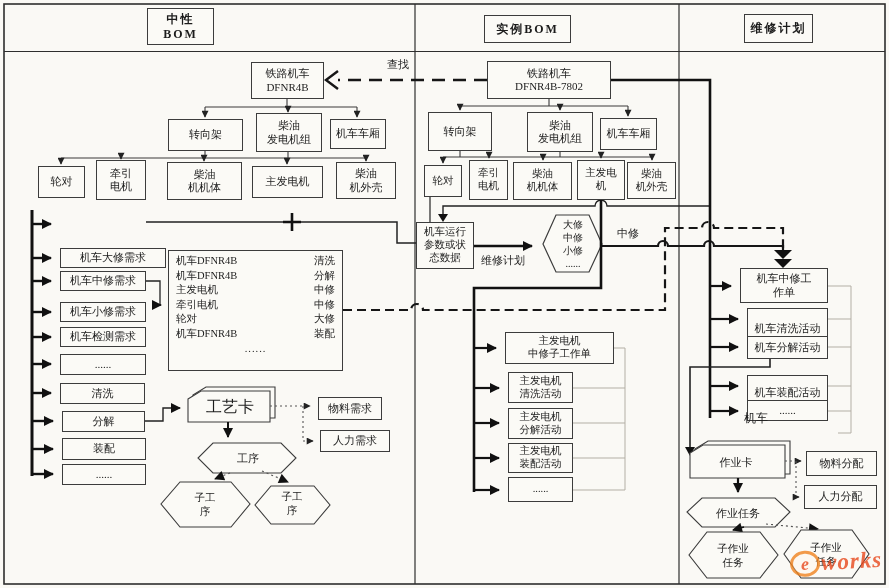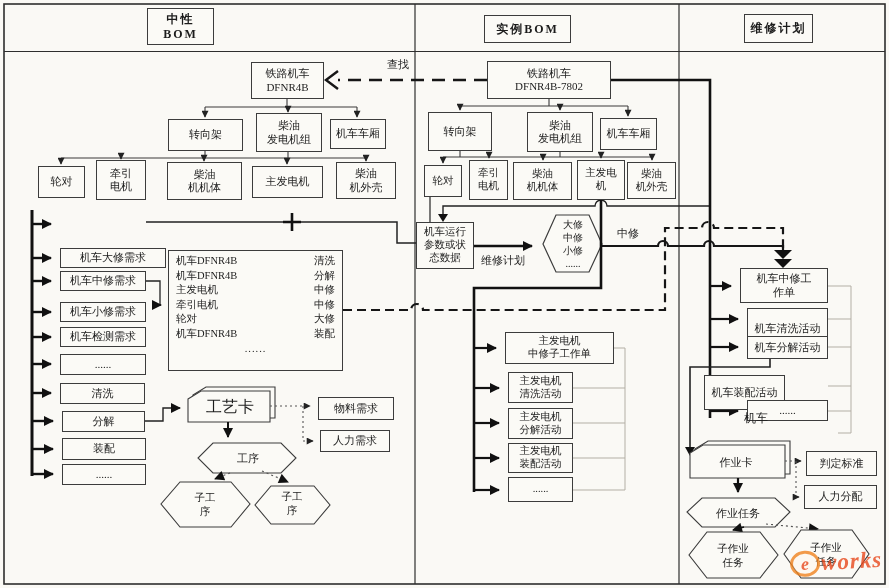--- a/index.html
+++ b/index.html
@@ -213,21 +213,21 @@
       <span>大修</span>
     </div>
     <div class="trow">
       <span>机车DFNR4B</span>
       <span>装配</span>
     </div>
     <div class="tmore">......</div>
   </div>
 
   <div class="lbl" style="left:197px;top:396px;width:66px;height:22px;font-size:16px">工艺卡</div>
-  <div class="bx" style="left:318px;top:397px;width:76px;height:23px">物料需求</div>
+  <div class="bx" style="left:318px;top:397px;width:64px;height:23px">物料需求</div>
   <div class="bx" style="left:320px;top:430px;width:70px;height:22px">人力需求</div>
   <div class="lbl" style="left:220px;top:448px;width:56px;height:20px;font-size:11px">工序</div>
   <div class="lbl sm" style="left:177px;top:489px;width:56px;height:32px">子工
 序</div>
   <div class="lbl sm" style="left:264px;top:490px;width:56px;height:28px">子工
 序</div>
 
   <div class="lbl" style="left:384px;top:56px;width:28px;height:16px;font-size:11px">查找</div>
   <div class="lbl" style="left:477px;top:252px;width:52px;height:16px;font-size:11px">维修计划</div>
   <div class="lbl" style="left:613px;top:225px;width:30px;height:16px;font-size:11px">中修</div>
@@ -263,26 +263,26 @@
   <div class="bx sm" style="left:508px;top:408px;width:65px;height:31px">主发电机
 分解活动</div>
   <div class="bx sm" style="left:508px;top:443px;width:65px;height:30px">主发电机
 装配活动</div>
   <div class="bx sm" style="left:508px;top:477px;width:65px;height:25px">......</div>
 
   <div class="bx" style="left:740px;top:268px;width:88px;height:35px">机车中修工
 作单</div>
   <div class="bx" style="left:747px;top:308px;width:81px;height:41px">机车清洗活动</div>
   <div class="bx" style="left:747px;top:336px;width:81px;height:23px">机车分解活动</div>
-  <div class="bx" style="left:704px;top:375px;width:81px;height:35px">机车装配活动</div>
+  <div class="bx" style="left:747px;top:375px;width:81px;height:35px">机车装配活动</div>
   <div class="bx" style="left:747px;top:400px;width:81px;height:21px">......</div>
   <div class="lbl bold" style="left:737px;top:408px;width:38px;height:20px;font-size:12px">机车</div>
 
   <div class="lbl" style="left:698px;top:450px;width:76px;height:24px;font-size:11px">作业卡</div>
-  <div class="bx" style="left:806px;top:451px;width:71px;height:25px">判定标准</div>
+  <div class="bx" style="left:806px;top:451px;width:71px;height:25px">物料分配</div>
   <div class="bx" style="left:804px;top:485px;width:73px;height:24px">人力分配</div>
   <div class="lbl" style="left:700px;top:504px;width:76px;height:18px;font-size:11px">作业任务</div>
   <div class="lbl sm" style="left:701px;top:540px;width:64px;height:32px">子作业
 任务</div>
   <div class="lbl sm" style="left:795px;top:538px;width:62px;height:34px">子作业
 任务</div>
 
   <div class="wm">
     <span class="wm-e">e</span>
       <span class="wm-rest">works</span>

